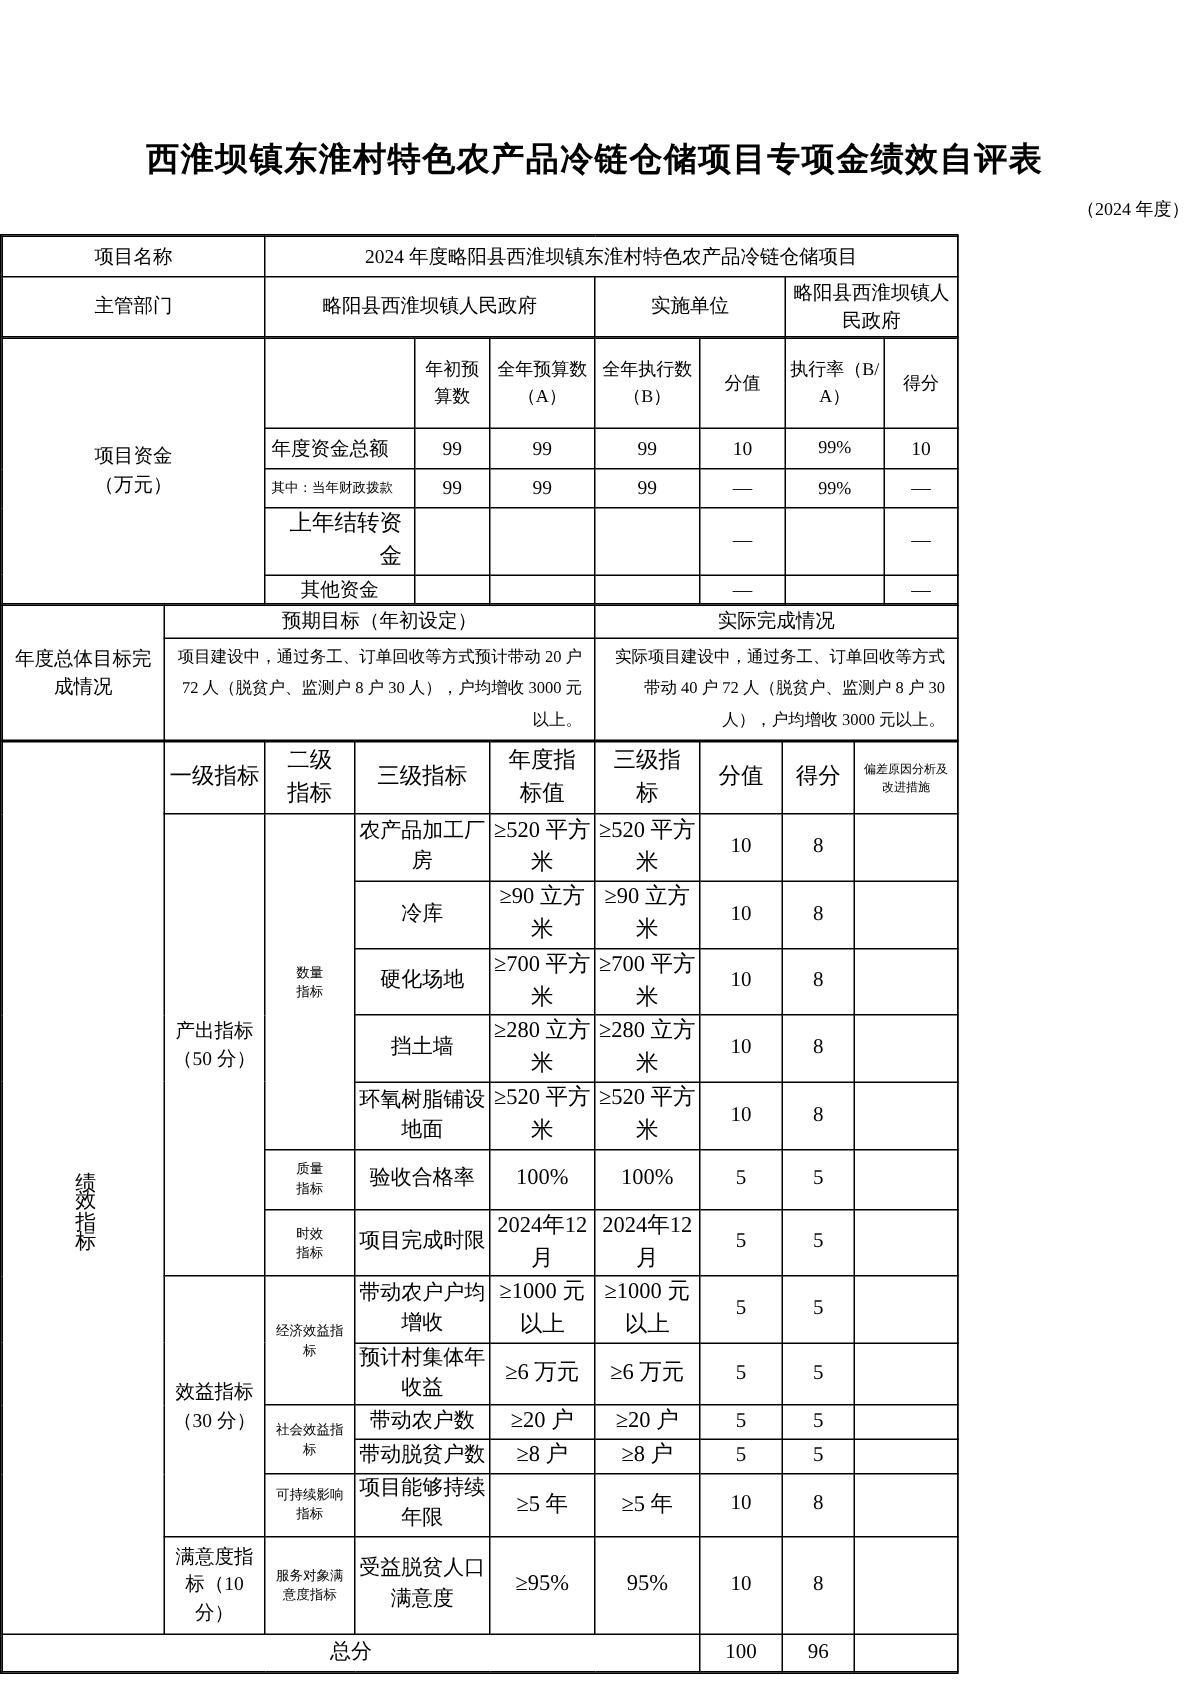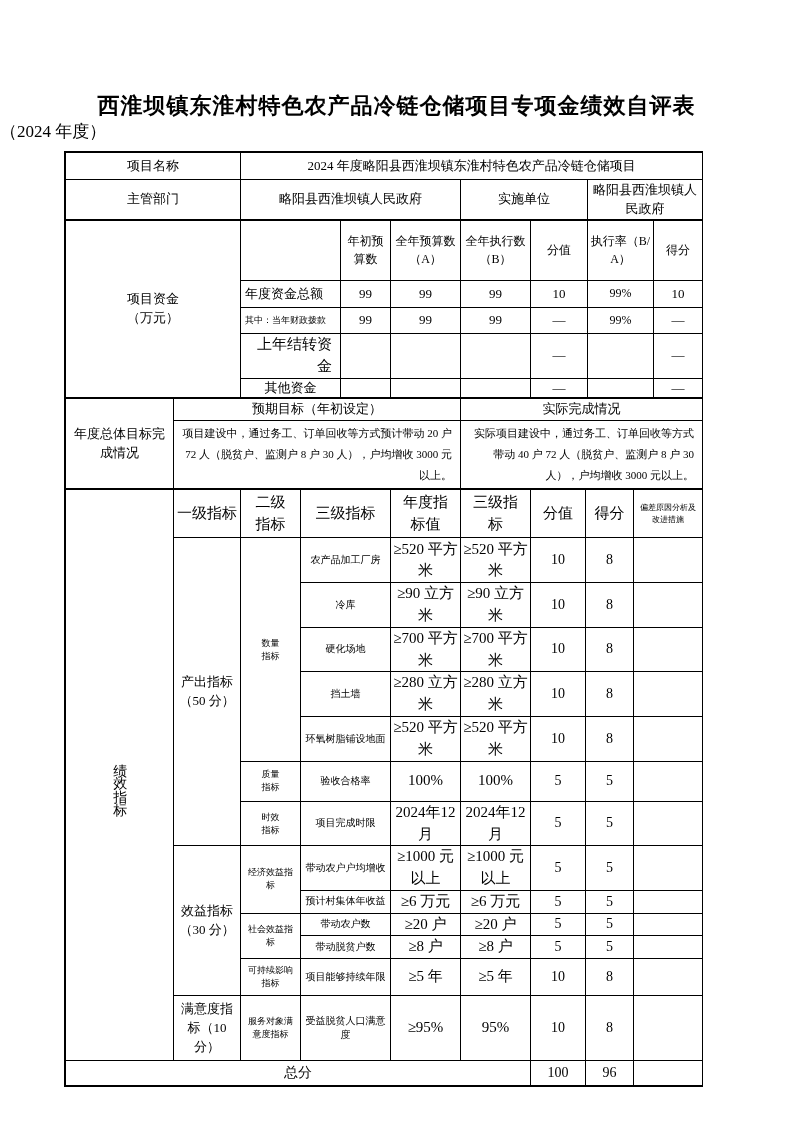--- a/index.html
+++ b/index.html
@@ -7,32 +7,32 @@
     width:793px; height:1122px;
     font-family:"Liberation Serif","DejaVu Serif",serif;
     color:#000;
   }
   .page { position:relative; width:793px; height:1122px; overflow:hidden; }
   .title {
     padding-top:92px; text-align:center;
     font-family:"Liberation Sans","DejaVu Sans",sans-serif;
     font-weight:bold; font-size:22px; letter-spacing:1px; line-height:28px;
   }
-  .subtitle { text-align:left; font-size:17px; margin-bottom:8px; }
-  .sheet { margin-left:64px; width:637px; border:1px solid #000; }
+  .subtitle { text-align:right; font-size:12px; margin-top:11px; margin-bottom:8px; }
+  .sheet { width:637px; border:1px solid #000; }
   table { border-collapse:collapse; table-layout:fixed; width:637px; }
   td,th {
     border:1px solid #000; padding:0 2px; text-align:center; vertical-align:middle;
     font-weight:normal; font-size:13px; line-height:1.45; overflow:hidden;
     word-break:break-all;
   }
   .t14 { font-size:14px; }
   .t12 { font-size:12px; }
   .t11 { font-size:15px; }
-  .t10 { font-size:10px; }
+  .t10 { font-size:14px; }
   .t9  { font-size:9px;  }
   .t8  { font-size:8px;  }
   .left  { text-align:left;  padding-left:4px; }
   .right { text-align:right; padding-right:8px; }
   .blk { display:inline-block; vertical-align:middle; }
   .goaltext { font-size:11px; line-height:21px; padding:2px 8px;text-align:right; }
   .vside {
     writing-mode:vertical-rl; text-orientation:upright;
     letter-spacing:13px; font-size:14px; display:inline-block; padding-top:13px;
   }

